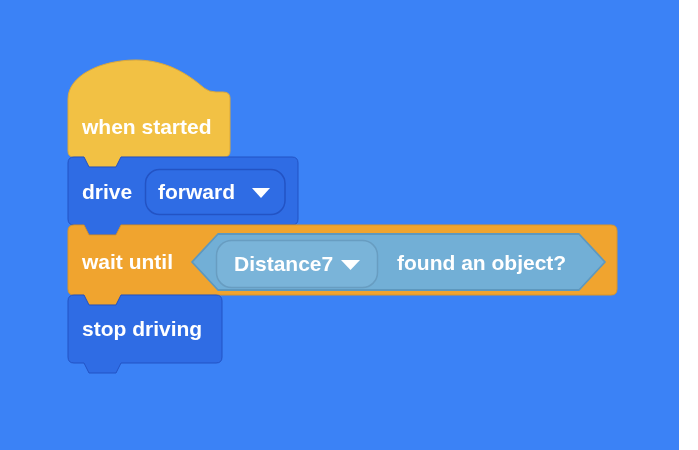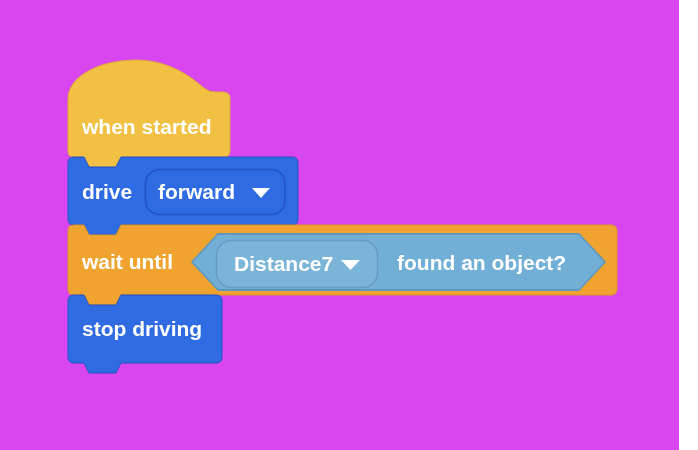--- a/index.html
+++ b/index.html
@@ -7,21 +7,21 @@
     padding: 0;
     background: #ffffff;
     width: 698px;
     height: 450px;
     overflow: hidden;
   }
   .workspace {
     position: relative;
     width: 679px;
     height: 450px;
-    background: #d946ef;
+    background: #3b82f6;
   }
   svg text {
     font-family: "Liberation Sans", sans-serif;
     font-weight: 700;
     font-size: 21px;
     user-select: none;
   }
 </style>
 </head>
 <body>

